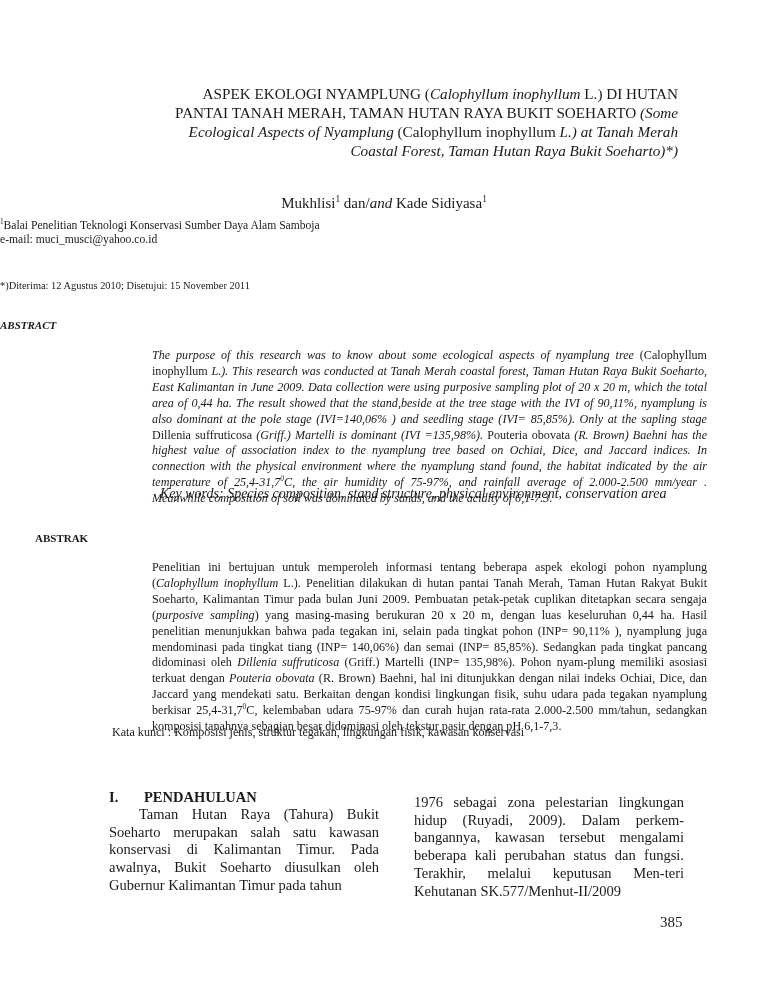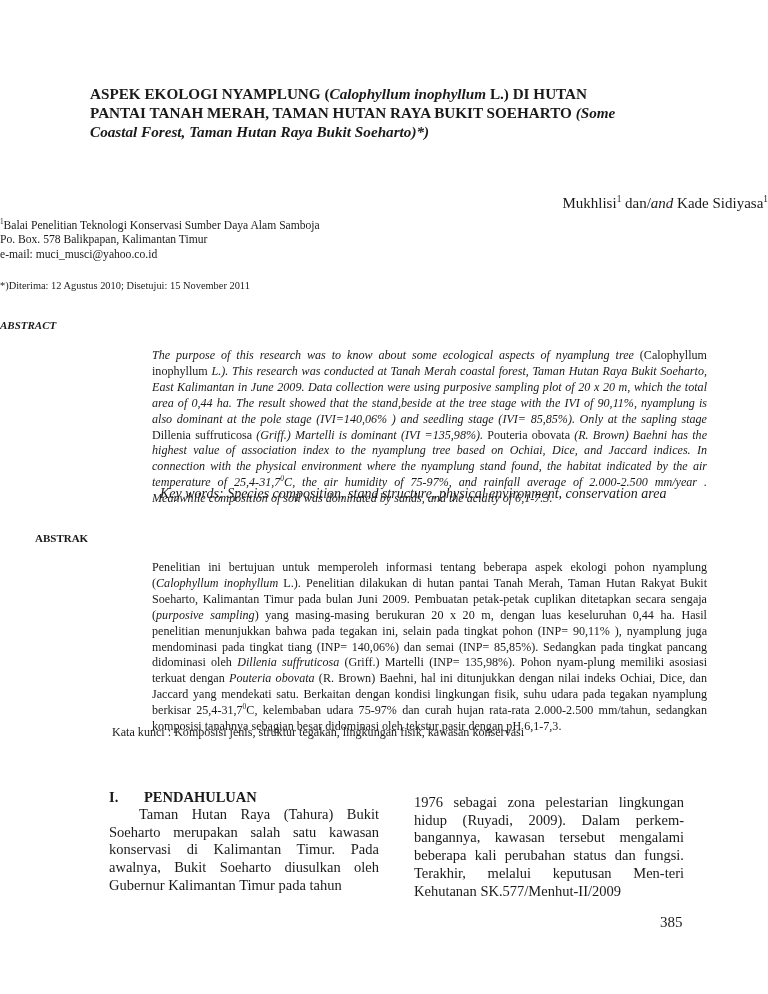--- a/index.html
+++ b/index.html
@@ -3,24 +3,24 @@
 <meta charset="utf-8">
 <style>
   html, body { margin: 0; padding: 0; background: #ffffff; }
   body {
     width: 768px; height: 994px; position: relative; overflow: hidden;
     font-family: "Liberation Serif", "DejaVu Serif", serif; color: #1a1a1a;
   }
   .page { position: absolute; left: 0; top: 0; width: 768px; height: 994px; }
   .title {
     position: absolute; left: 90px; top: 84px; width: 588px;
-    text-align: left; font-weight: bold; font-size: 15.2px; line-height: 19px;
+    text-align: right; font-weight: normal; font-size: 15.2px; line-height: 19px;
   }
   .by { position: absolute; left: 0; width: 768px; top: 171px; text-align: center; font-size: 15px; }
-  .authors { position: absolute; left: 0; width: 768px; top: 195px; text-align: right; font-size: 15px; }
+  .authors { position: absolute; left: 0; width: 768px; top: 195px; text-align: center; font-size: 15px; }
   .affil {
     position: absolute; left: 0; width: 768px; top: 219px;
     font-size: 11.6px; line-height: 14.4px;
   }
   .received { position: absolute; left: 0; width: 768px; top: 280px; font-size: 10.4px; }
   .sec-head {
     position: absolute; left: 0; width: 768px; text-align: left;
     font-weight: bold; font-size: 11px;
   }
   .abs-en { top: 319px; font-style: italic; }
@@ -48,31 +48,31 @@
   sup { font-size: 0.62em; vertical-align: super; line-height: 0; }
 </style>
 </head>
 <body>
 
 <div class="page">
 
   <div class="title">
     <div><span>ASPEK EKOLOGI NYAMPLUNG (</span><i>Calophyllum inophyllum</i><span> L.) DI HUTAN</span></div>
     <div><span>PANTAI TANAH MERAH, TAMAN HUTAN RAYA BUKIT SOEHARTO </span><i>(Some</i></div>
+    <div><i>Ecological Aspects of Nyamplung </i><span> (Calophyllum inophyllum </span><i>L.</i><span style="font-style:italic">) at Tanah Merah</span></div>
     <div style="font-style:italic">Coastal Forest,  Taman Hutan Raya Bukit Soeharto)*)</div>
   </div>
 
 
   <div class="authors">
     <span>Mukhlisi</span><sup>1</sup><span> dan/</span><i>and</i><span> Kade Sidiyasa</span><sup>1</sup>
   </div>
 
   <div class="affil">
     <div><sup>1</sup><span>Balai Penelitian Teknologi Konservasi Sumber Daya Alam Samboja</span></div>
-    <div>Po. Box. 578 Balikpapan, Kalimantan Timur</div>
     <div>e-mail: muci_musci@yahoo.co.id</div>
   </div>
 
   <div class="received">*)Diterima: 12 Agustus 2010; Disetujui: 15 November 2011</div>
 
   <div class="sec-head abs-en">ABSTRACT</div>
   <div class="para p-en"><span>The purpose of this research was to know about some ecological aspects of nyamplung tree </span><span class="up">(Calophyllum inophyllum </span><span>L.). This research was conducted at Tanah Merah coastal forest, Taman Hutan Raya Bukit Soeharto,  East Kalimantan in June 2009. Data collection were using purposive  sampling plot of  20 x 20 m, which the total area of 0,44 ha. The result showed that  the stand,beside at the tree stage with the IVI of 90,11%,  nyamplung is also dominant at the  pole stage (IVI=140,06% ) and seedling stage (IVI= 85,85%). Only at the sapling stage </span><span class="up">Dillenia suffruticosa</span><span> (Griff.) Martelli is dominant (IVI =135,98%). </span><span class="up">Pouteria obovata</span><span> (R. Brown) Baehni has the highest value of association index to the nyamplung tree based on Ochiai, Dice, and Jaccard indices. In connection with the physical environment where the nyamplung stand found, the habitat indicated by the air temperature of 25,4-31,7</span><sup>0</sup><span>C, the air humidity of  75-97%, and rainfall average of 2.000-2.500 mm/year . Meanwhile composition of soil was dominated by sands, and the acidity of 6,1-7.3.</span></div>
   <div class="kw-en">Key words: Species composition, stand structure, physical environment, conservation area</div>
 
   <div class="sec-head abs-id">ABSTRAK</div>

